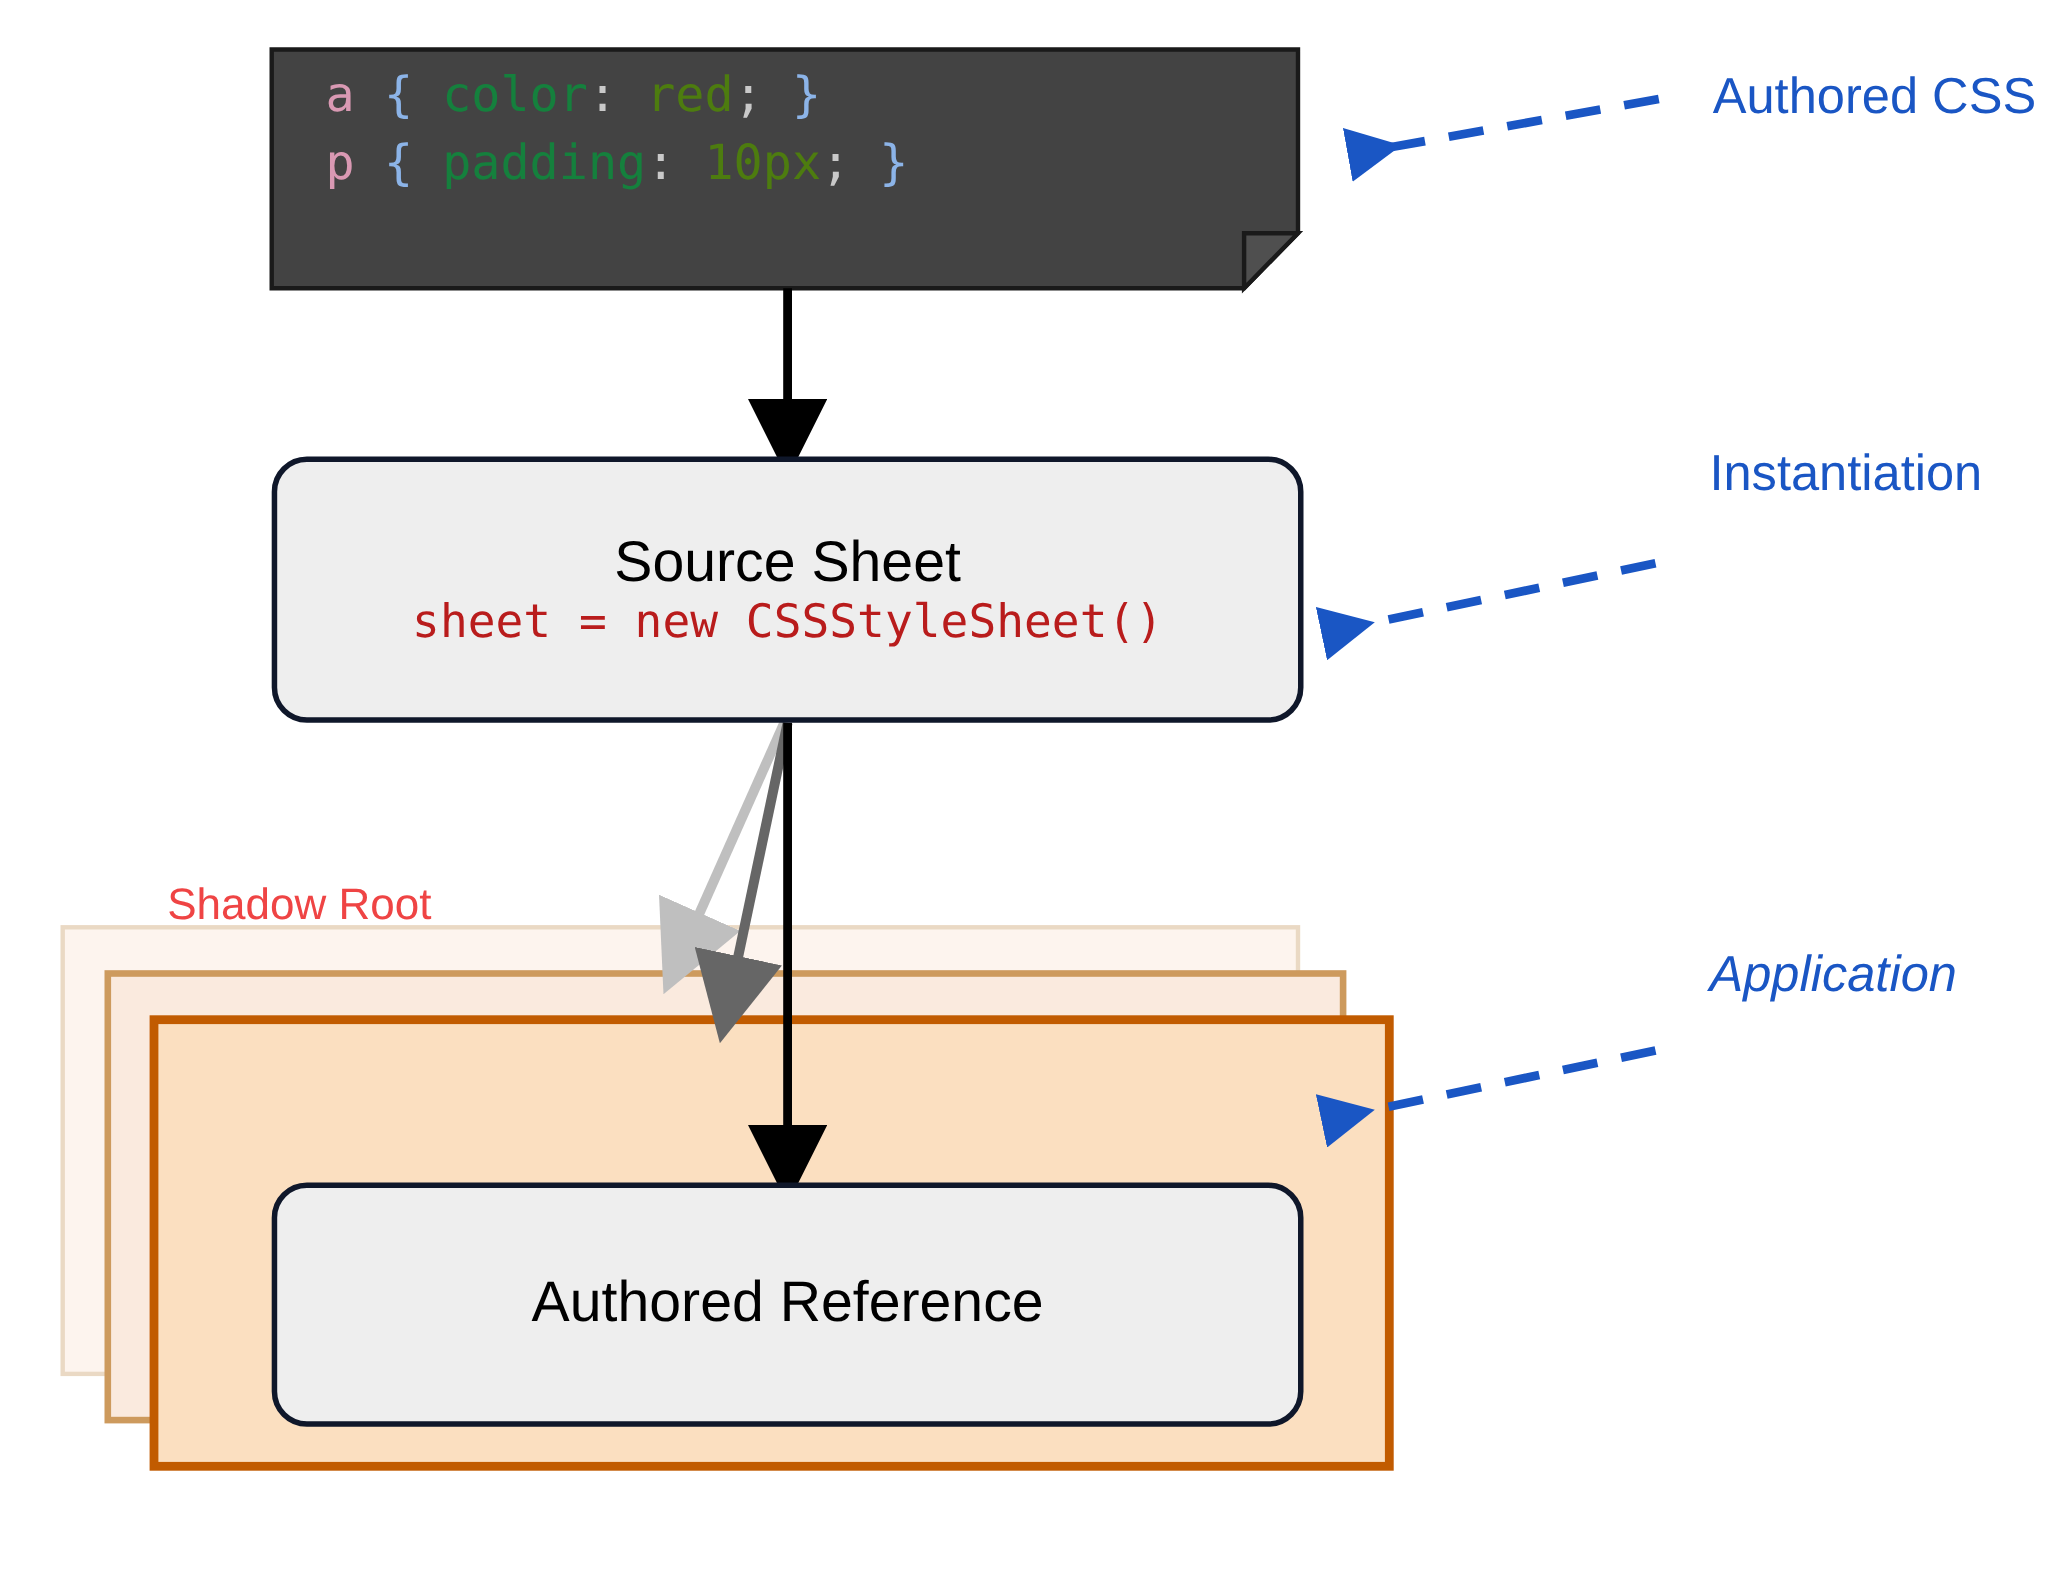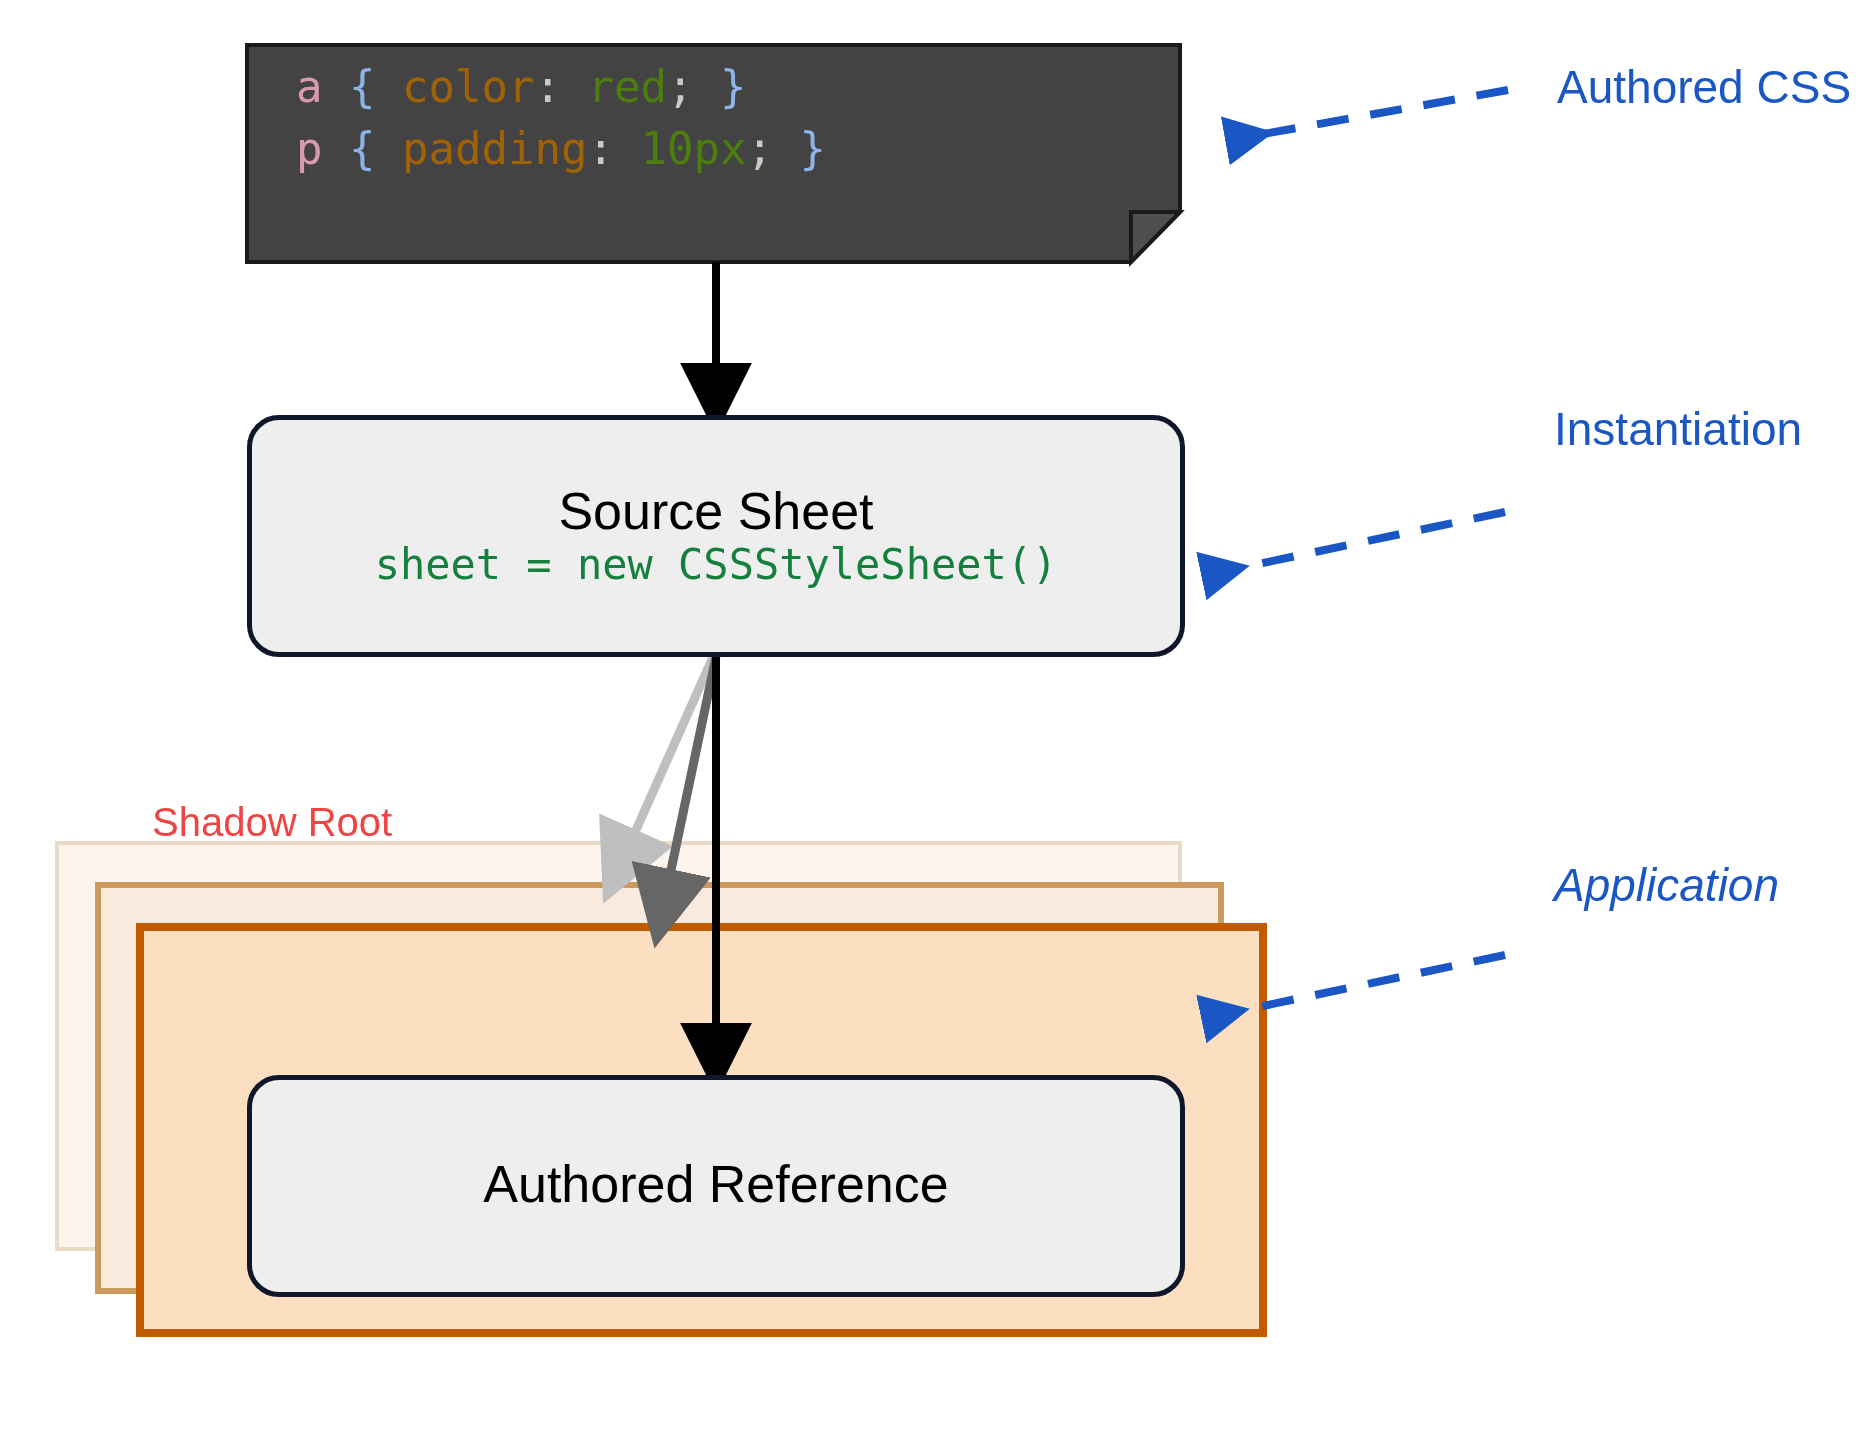--- a/index.html
+++ b/index.html
@@ -14,42 +14,42 @@
 
   
   .codeblock-text{
     position:absolute;left:296px;top:56px;
     font-family:"DejaVu Sans Mono","Liberation Mono",monospace;
     font-size:44px;line-height:62px;white-space:pre;
     letter-spacing:0px;
   }
   .tok-sel{color:#d999b3;}
   .tok-brace{color:#8cb4e8;}
-  .tok-prop{color:#a16207;margin-top:24px;}
+  .tok-prop{color:#15803d;margin-top:24px;}
   .tok-val{color:#4d7c0f;}
   .tok-punc{color:#c9c9c9;}
 
   
   .node-box{
     position:absolute;display:flex;flex-direction:column;
     align-items:center;justify-content:center;
     background:#eeeeee;border:5px solid #0f172a;border-radius:32px;
     box-sizing:border-box;
   }
   #source-sheet-box{left:247px;top:415px;width:938px;height:242px;}
   #adopted-box{left:247px;top:1075px;width:938px;height:222px;}
 
   .node-title{
     font-family:"Liberation Sans",sans-serif;
     font-size:52px;color:#000000;line-height:1.05;
     margin-bottom:4px;white-space:nowrap;
   }
   .node-code{
     font-family:"DejaVu Sans Mono","Liberation Mono",monospace;
-    font-size:42px;color:#15803d;white-space:nowrap;line-height:1.1;
+    font-size:42px;color:#b91c1c;white-space:nowrap;line-height:1.1;
   }
 
   
   #shadow-root-label{
     position:absolute;left:152px;top:800px;
     font-family:"Liberation Sans",sans-serif;
     font-size:40px;color:#ef4444;white-space:nowrap;
   }
 
   

